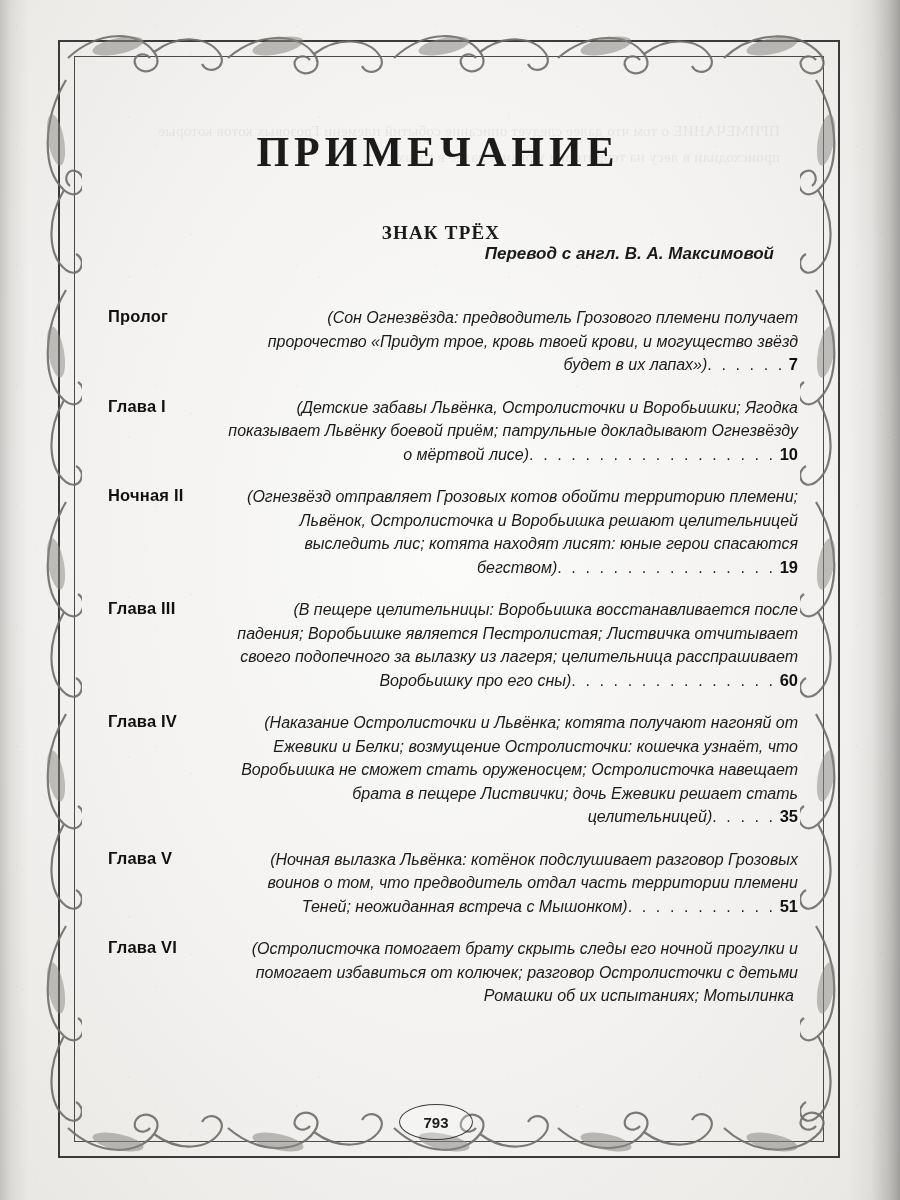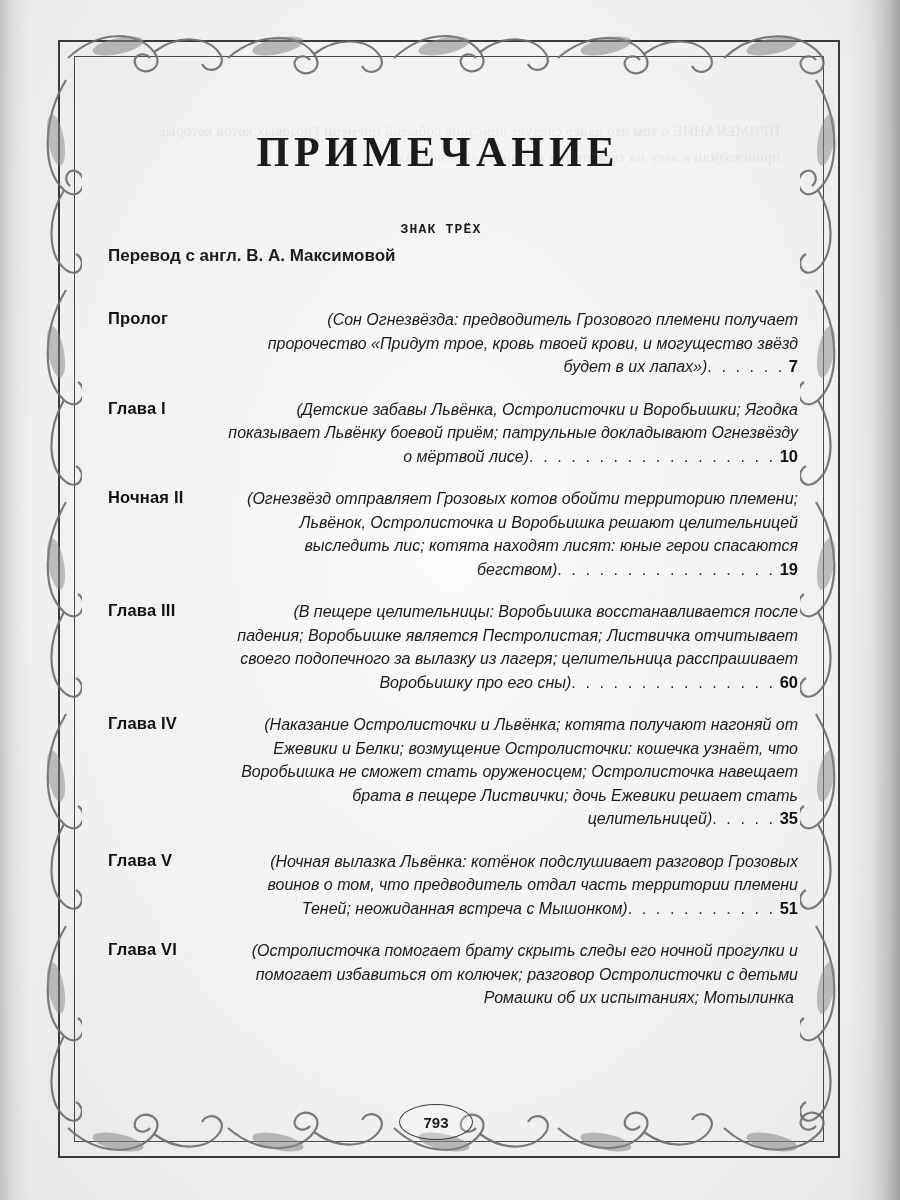--- a/index.html
+++ b/index.html
@@ -107,36 +107,36 @@
     font-weight: bold;
     font-size: 42px;
     letter-spacing: 5px;
     color: #1b1b1b;
     margin: 18px 0 0 0;
     padding-right: 30px;
   }
 
   .book-title {
     text-align: center;
-    font-family: Liberation Mono, monospace;
-    font-weight: bold;
-    font-size: 13px;
+    font-family: Liberation Serif, serif;
+    font-weight: bold;
+    font-size: 19px;
     letter-spacing: 1.2px;
     color: #1b1b1b;
     margin-top: 46px;
     padding-right: 24px;
   }
 
   .translator {
-    text-align: left;
-    font-family: "Liberation Sans", sans-serif;
+    text-align: right;
+    font-family: "Liberation Sans", sans-serif;
+    font-style: italic;
     font-weight: bold;
     font-size: 17px;
     color: #1b1b1b;
-    margin-top: 9px;
     padding-right: 24px;
   }
 
   .toc-list {
     margin-top: 42px;
   }
 
   .toc-row {
     display: flex;
     align-items: flex-start;

